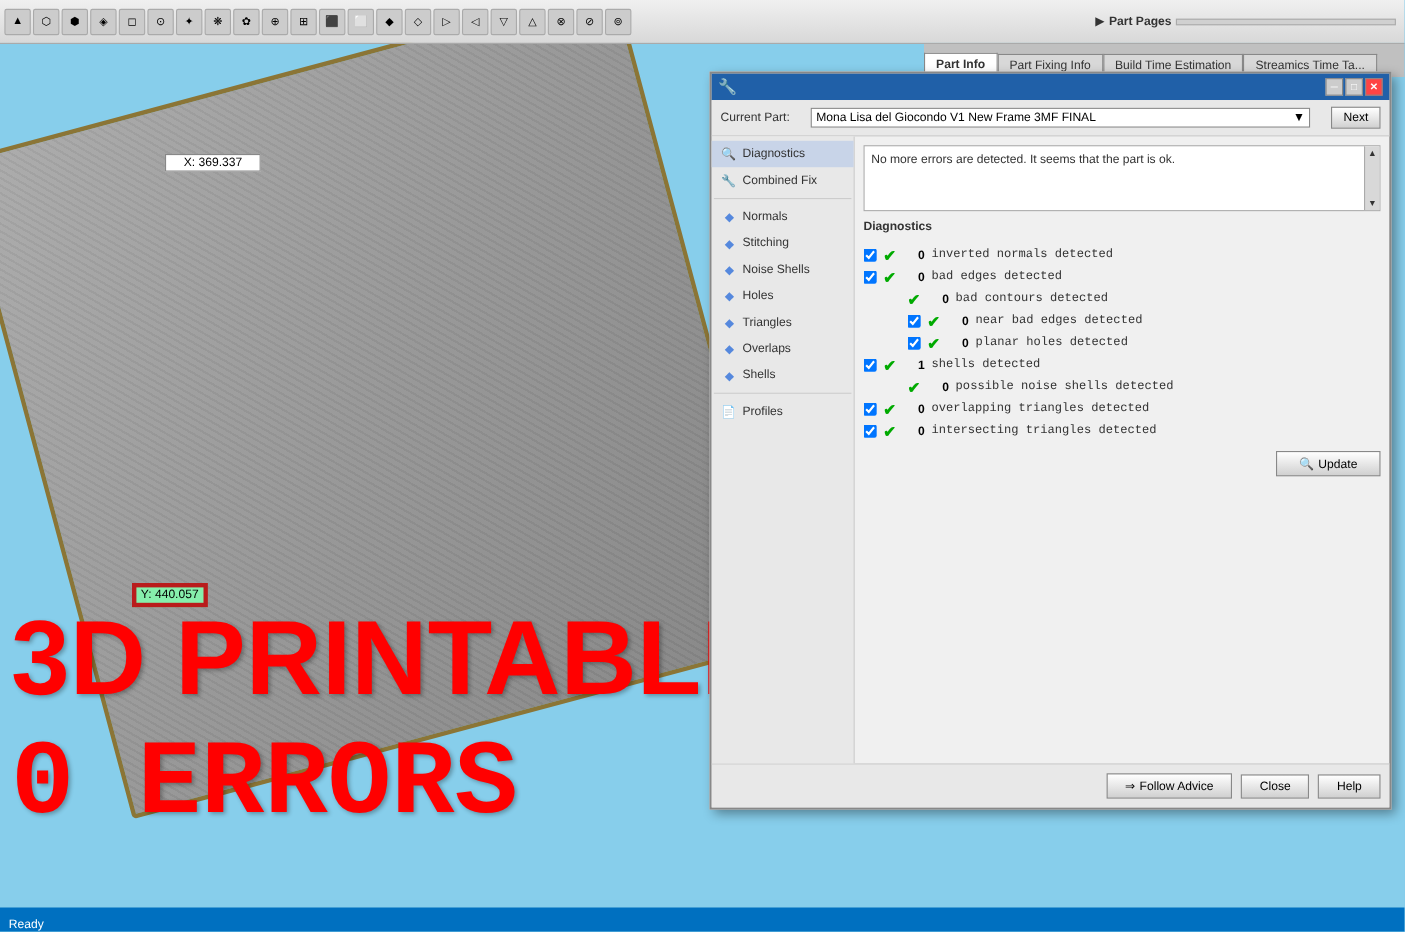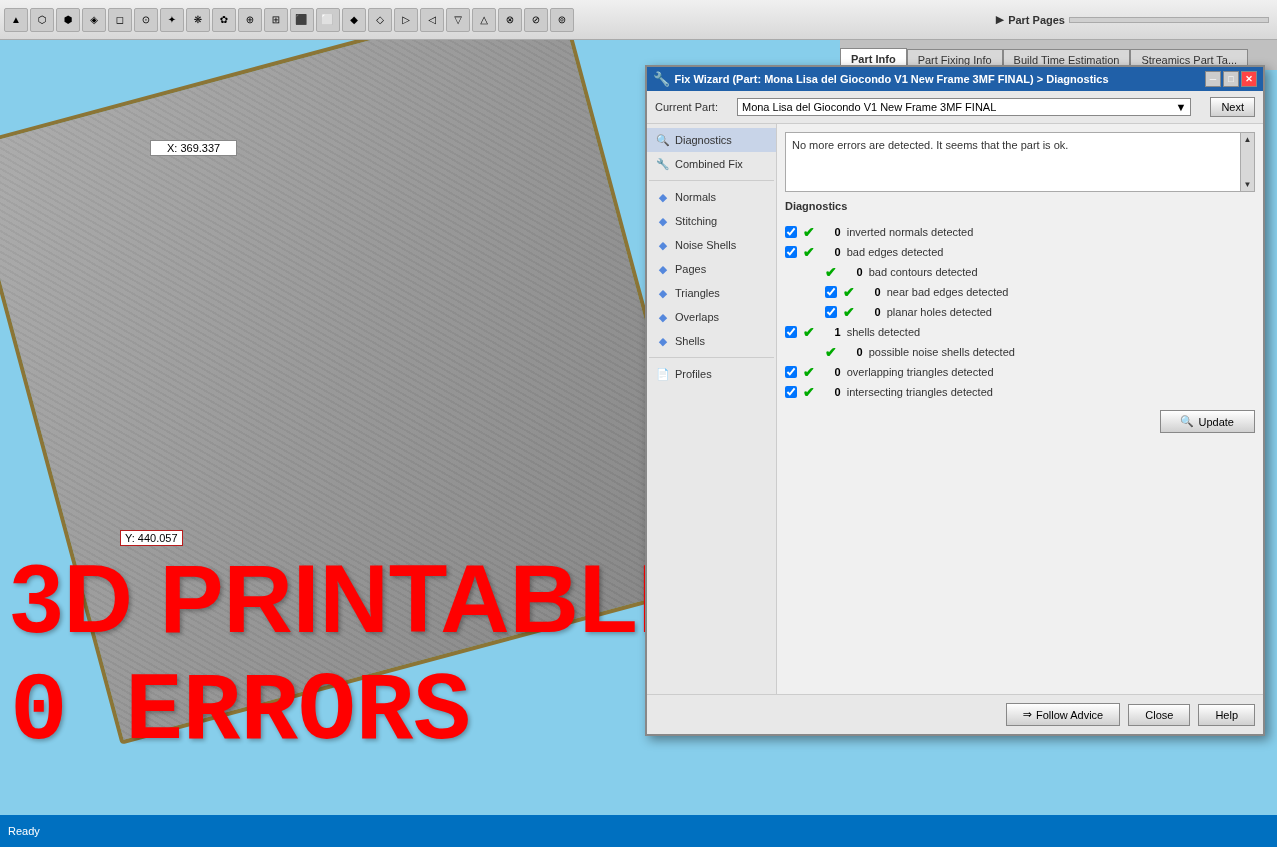--- a/index.html
+++ b/index.html
@@ -61,21 +61,21 @@
       text-shadow: 2px 2px 4px rgba(0,0,0,0.3);
     }
 
     
     .coord-x {
       position: absolute; top: 140px; left: 150px;
       background: white; border: 1px solid #888; padding: 1px 16px; font-size: 11px;
     }
     .coord-y {
       position: absolute; top: 530px; left: 120px;
-      background: #ffffff; border: 1px solid #b91c1c; padding: 1px 4px; font-size: 11px;
+      background: #86efac; border: 4px solid #b91c1c; padding: 1px 4px; font-size: 11px;
     }
 
     
     .model-3d {
       position: absolute; top: 55px; left: 30px; width: 620px; height: 620px;
       background: linear-gradient(135deg, #b0b0b0 0%, #888 50%, #666 100%);
       transform: rotate(-15deg);
       border: 4px solid #8B7536;
       border-radius: 4px;
       overflow: hidden;
@@ -176,21 +176,21 @@
     }
     .checkbox-label { display: flex; align-items: center; gap: 4px; font-size: 11px; font-weight: bold; }
 
     .diag-row {
       display: flex; align-items: center; gap: 6px; padding: 2px 0;
       font-size: 11px;
     }
     .diag-row.indented { padding-left: 40px; }
     .check-icon { color: #00aa00; font-size: 14px; font-weight: bold; }
     .diag-count { min-width: 20px; text-align: right; font-weight: bold; }
-    .diag-text { color: #333; }
+    .diag-text { color: #333; font-family: Liberation Mono, monospace; }
 
     input[type="checkbox"] { width: 12px; height: 12px; }
 
     
     .dialog-footer {
       display: flex; align-items: center; justify-content: flex-end; gap: 8px;
       padding: 8px; border-top: 1px solid #ccc; background: #e8e8e8;
     }
     .footer-btn {
       padding: 4px 16px; background: linear-gradient(to bottom, #fff, #d0d0d0);
@@ -205,23 +205,23 @@
       display: flex; justify-content: flex-end; margin-top: 8px;
     }
     .update-btn {
       padding: 4px 20px; background: linear-gradient(to bottom, #fff, #d0d0d0);
       border: 1px solid #888; cursor: pointer; font-size: 11px;
       display: flex; align-items: center; gap: 4px;
     }
 
     
     .statusbar {
-      position: absolute; bottom: 0; left: 0; width: 1277px; height: 32px;
+      position: absolute; bottom: 0; left: 0; width: 1277px; height: 22px;
       background: #0070c0; color: white; font-size: 11px;
-      display: flex; align-items: center; padding: 0 8px;
+      display: flex; align-items: flex-end; padding: 0 8px;
     }
 
     
     .axes {
       position: absolute; bottom: 110px; left: 700px;
     }
     svg.axes-svg { width: 120px; height: 80px; }
   </style>
 </head>
 <body>
@@ -281,29 +281,28 @@
     <span style="font-size:11px; color:#333;">▶</span>
     <span class="part-pages-label">Part Pages</span>
     <div style="width: 200px; height: 6px; background: #d0d0d0; border: 1px solid #aaa;"></div>
   </div>
 </div>
 
 <div class="tabs-row">
   <div class="tab active">Part Info</div>
   <div class="tab">Part Fixing Info</div>
   <div class="tab">Build Time Estimation</div>
-  <div class="tab">Streamics Part Ta...</div>
+  <div class="tab">Streamics Time Ta...</div>
 </div>
 
 <div class="dialog">
 
   <div class="dialog-titlebar">
     <div class="dialog-title-left">
       <span class="title-icon">🔧</span>
-      <span>Fix Wizard (Part: Mona Lisa del Giocondo V1 New Frame 3MF FINAL) &gt; Diagnostics</span>
     </div>
     <div class="dialog-controls">
       <div class="dialog-btn">─</div>
       <div class="dialog-btn">□</div>
       <div class="dialog-btn close">✕</div>
     </div>
   </div>
 
   <div class="current-part-row">
     <span class="current-part-label">Current Part:</span>
@@ -333,21 +332,21 @@
       <div class="sidebar-item">
         <span class="sidebar-icon" style="color:#5588dd;">◆</span>
         <span>Stitching</span>
       </div>
       <div class="sidebar-item">
         <span class="sidebar-icon" style="color:#5588dd;">◆</span>
         <span>Noise Shells</span>
       </div>
       <div class="sidebar-item">
         <span class="sidebar-icon" style="color:#5588dd;">◆</span>
-        <span>Pages</span>
+        <span>Holes</span>
       </div>
       <div class="sidebar-item">
         <span class="sidebar-icon" style="color:#5588dd;">◆</span>
         <span>Triangles</span>
       </div>
       <div class="sidebar-item">
         <span class="sidebar-icon" style="color:#5588dd;">◆</span>
         <span>Overlaps</span>
       </div>
       <div class="sidebar-item">

